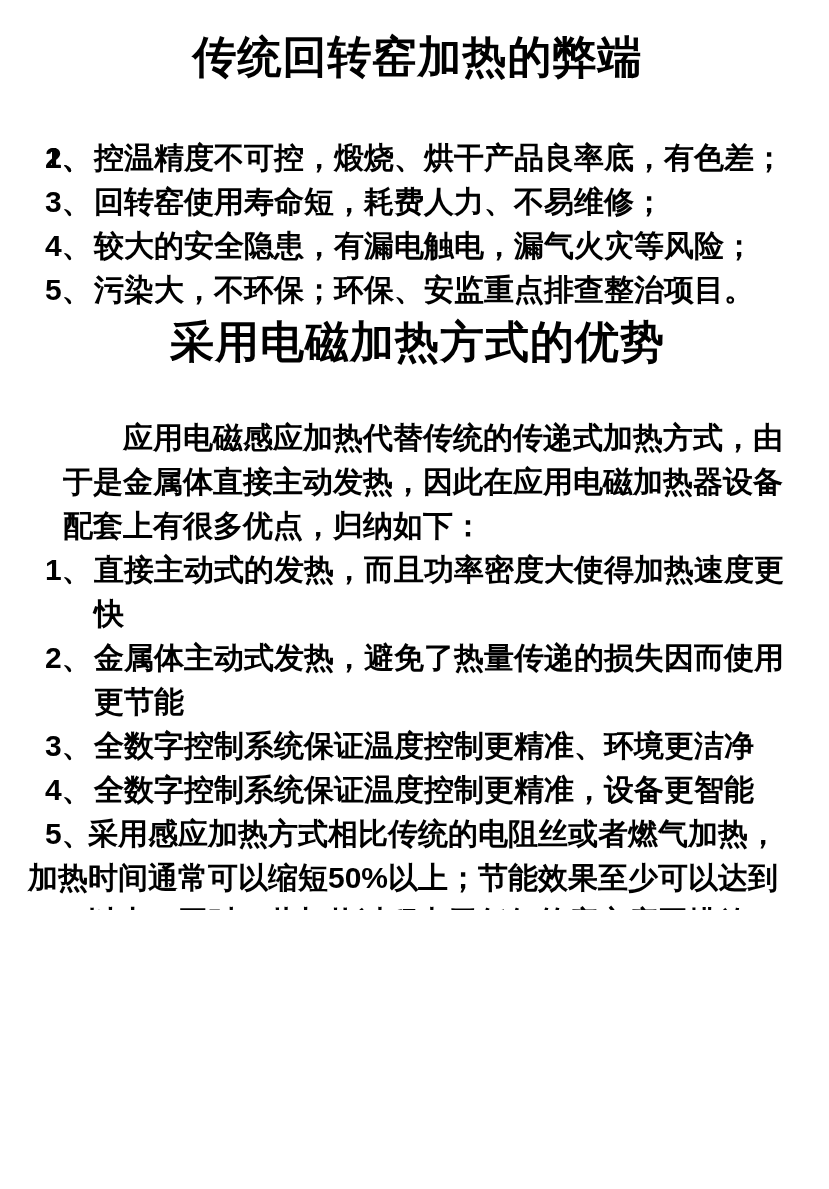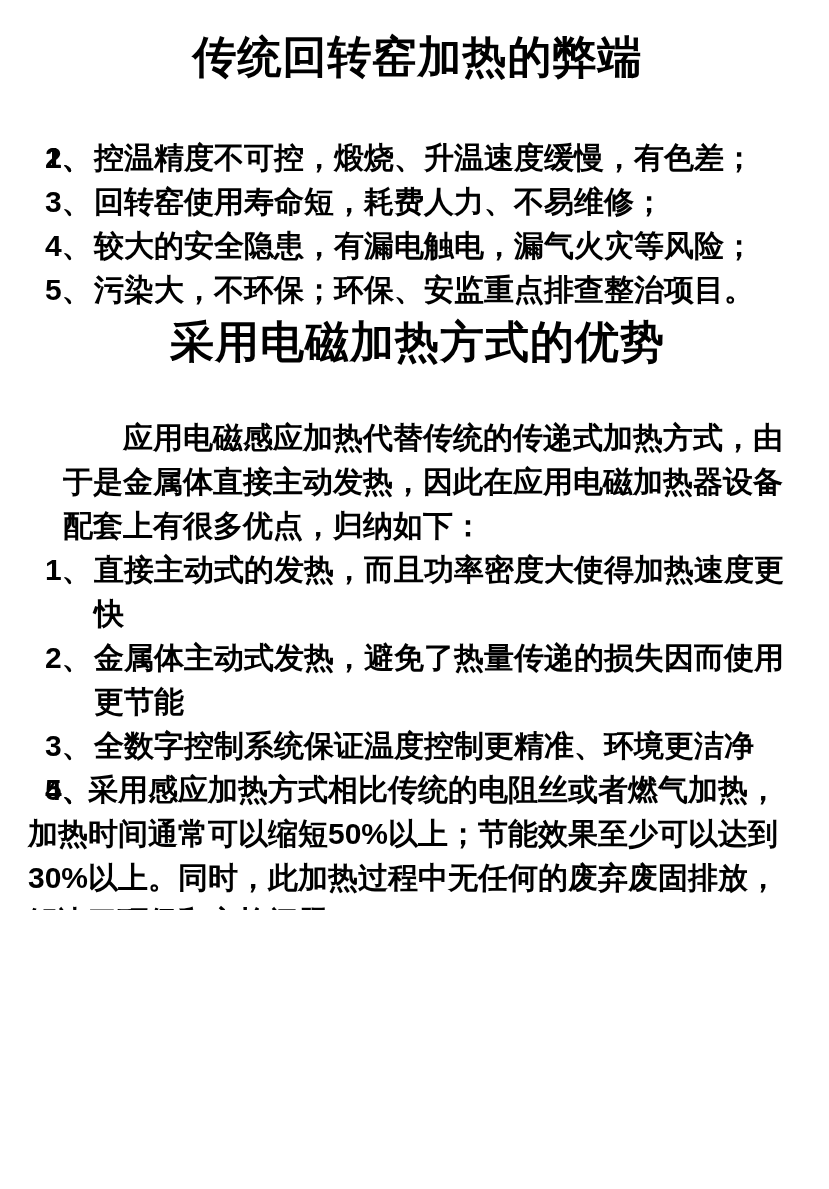--- a/index.html
+++ b/index.html
@@ -65,21 +65,21 @@
 <div class="page">
 
   <h1 class="doc-title">传统回转窑加热的弊端</h1>
 
   <div class="numbered-list">
     <div class="list-item">
       <span class="num">1、</span>
     </div>
     <div class="list-item">
       <span class="num">2、</span>
-      <span class="item-text">控温精度不可控，煅烧、升温速度缓慢，有色差；</span>
+      <span class="item-text">控温精度不可控，煅烧、烘干产品良率底，有色差；</span>
     </div>
     <div class="list-item">
       <span class="num">3、</span>
       <span class="item-text">回转窑使用寿命短，耗费人力、不易维修；</span>
     </div>
     <div class="list-item">
       <span class="num">4、</span>
       <span class="item-text">较大的安全隐患，有漏电触电，漏气火灾等风险；</span>
     </div>
     <div class="list-item">
@@ -100,20 +100,21 @@
     <div class="list-item">
       <span class="num">2、</span>
       <span class="item-text">金属体主动式发热，避免了热量传递的损失因而使用更节能</span>
     </div>
     <div class="list-item">
       <span class="num">3、</span>
       <span class="item-text">全数字控制系统保证温度控制更精准、环境更洁净</span>
     </div>
     <div class="list-item">
       <span class="num">4、</span>
+      <span class="item-text">全数字控制系统保证温度控制更精准，设备更智能</span>
     </div>
     <div class="list-item">
       <span class="num">5、</span>
     </div>
   </div>
 
   <p class="para conclusion">采用感应加热方式相比传统的电阻丝或者燃气加热，加热时间通常可以缩短50%以上；节能效果至少可以达到30%以上。同时，此加热过程中无任何的废弃废固排放，解决了环保和安检问题。</p>
 
 </div>
 

